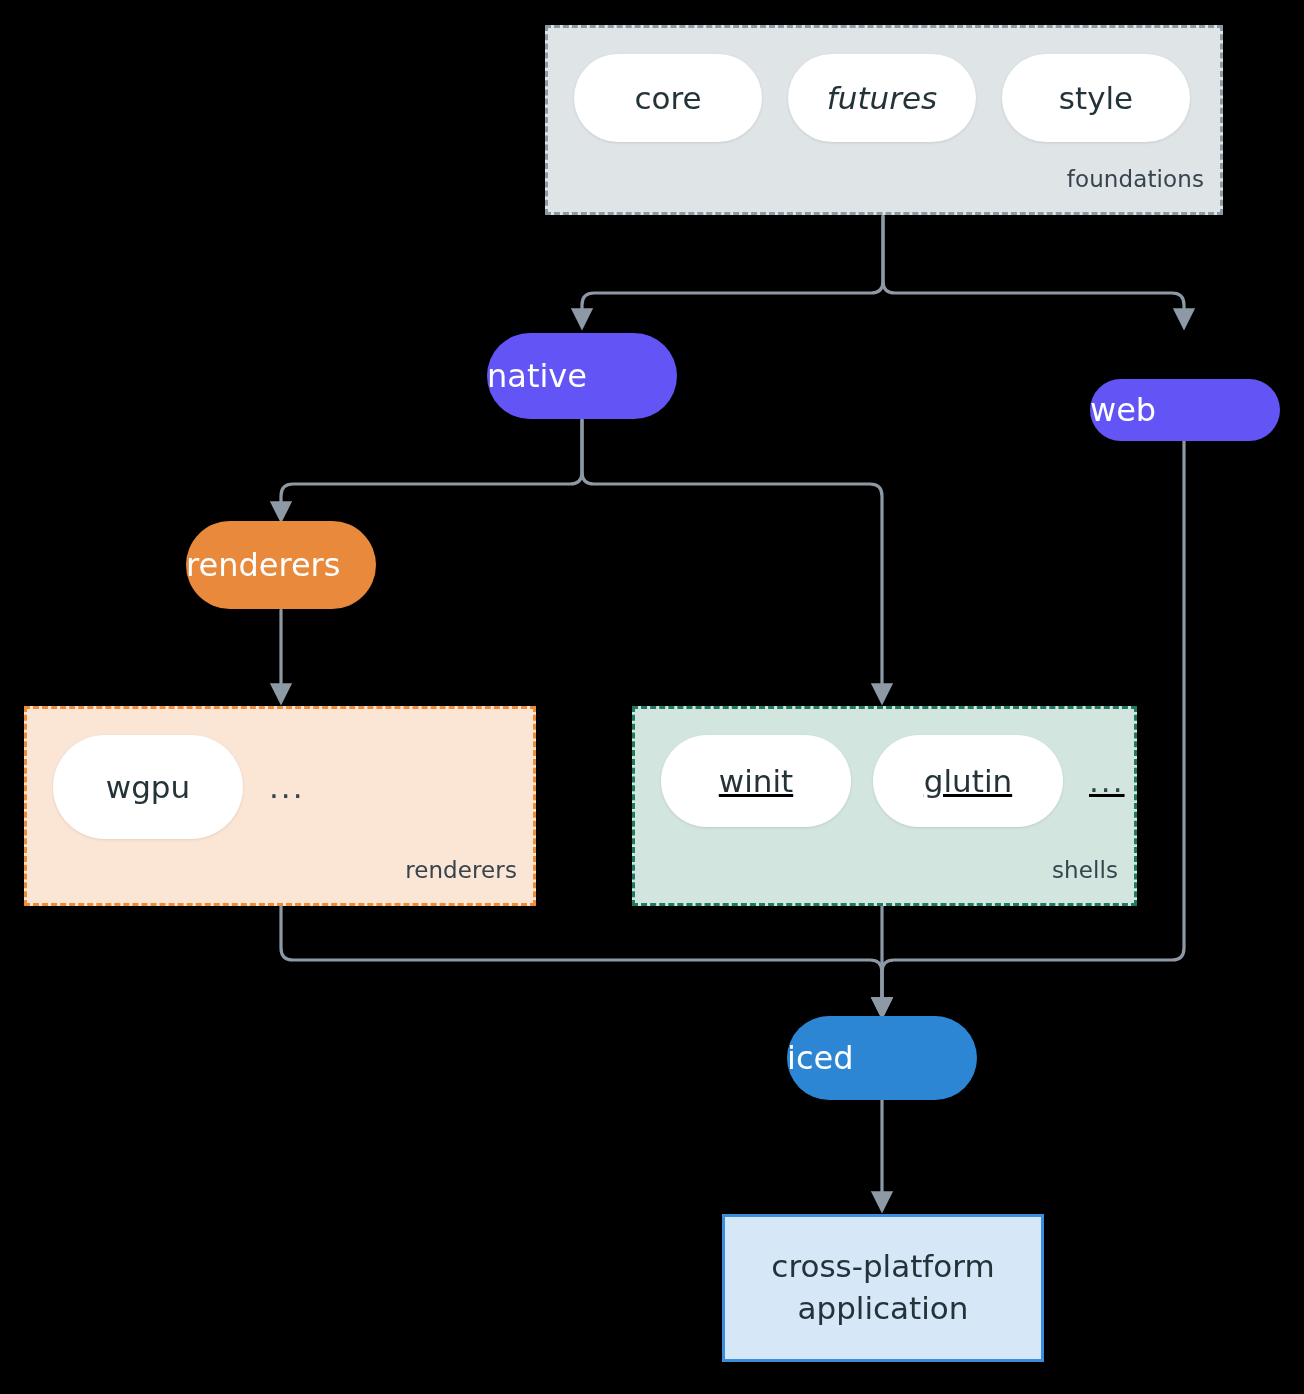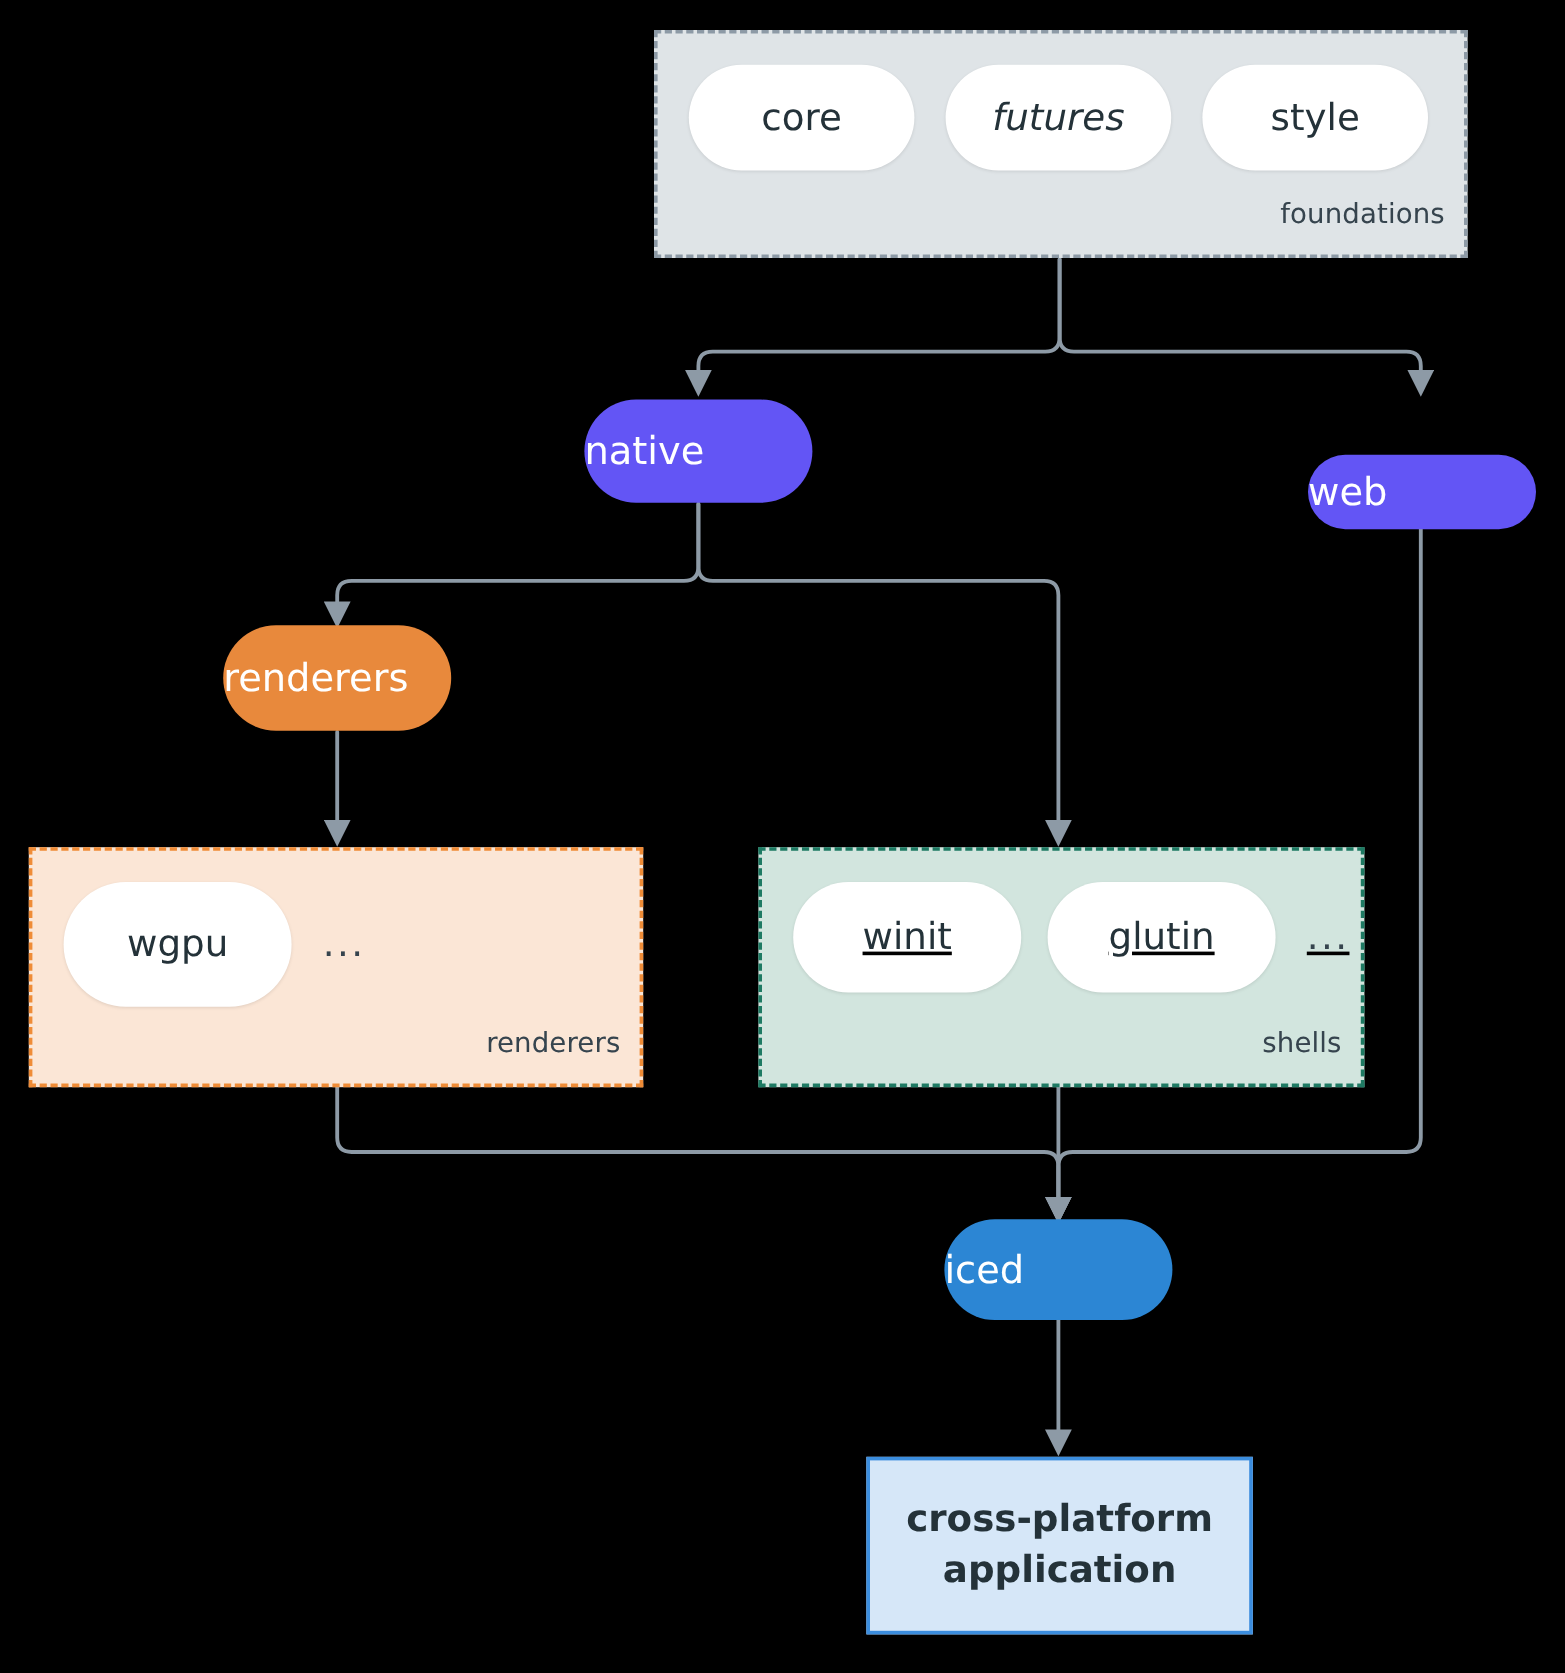--- a/index.html
+++ b/index.html
@@ -176,20 +176,20 @@
 
   <div class="node" style="left:186px; top:521px; width:190px; height:88px; background:#e8893c;">
     <span>renderers</span>
   </div>
 
   <div class="node" style="left:787px; top:1016px; width:190px; height:84px; background:#2c86d4;">
     <span>iced</span>
   </div>
 
   <div class="box" style="left:722px; top:1214px; width:322px; height:148px;
-              background:#d6e7f8; border:3px solid #3b8dde;font-weight:bold;">
+              background:#d6e7f8; border:3px solid #3b8dde;">
     <div>
       <div>cross-platform</div>
       <div>application</div>
     </div>
   </div>
 
 </div>
 
 </body></html>

